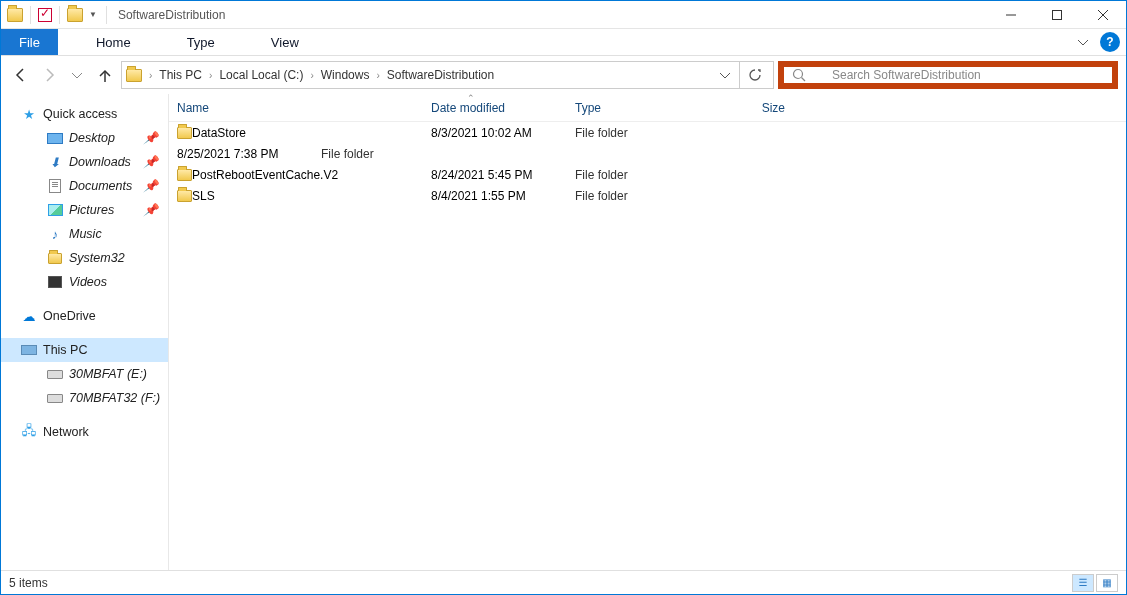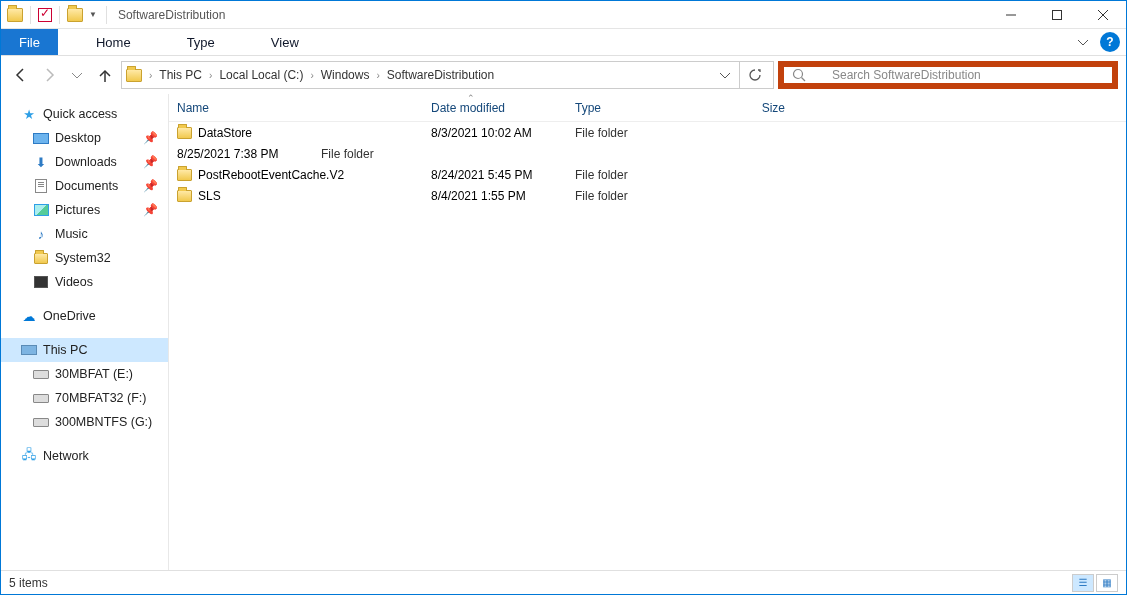--- a/index.html
+++ b/index.html
@@ -68,21 +68,21 @@
     display:flex; align-items:center; padding:0 8px; color:#888; gap:24px;
   }
   .search input{ border:none; outline:none; flex:1; font-size:12px; color:#333;}
   .search input::placeholder{ color:#888;}
 
   
   .body{ flex:1; display:flex; overflow:hidden;}
   .nav-tree{ width:168px; border-right:1px solid #e8e8e8; padding:8px 0; overflow-y:auto;}
   .tree-grp{ margin-bottom:10px;}
   .tree-item{ height:24px; display:flex; align-items:center; padding-left:20px; gap:6px;}
-  .tree-item.lvl1{ padding-left:32px;}
+  .tree-item.lvl1{ padding-left:46px;font-style:italic;}
   .tree-item.selected{ background:#cde8ff;}
   .tree-item .lbl{ font-size:12.5px; color:#222;}
   .pin{ margin-left:auto; margin-right:10px; color:#888; font-size:12px;}
   .ic{ width:16px; height:16px; display:inline-flex; align-items:center; justify-content:center; font-size:13px;}
   .ic-star{ color:#2e9fe6;}
   .ic-desk{ width:16px;height:11px;border:1px solid #2e7bc4;background:#6db4ee;}
   .ic-down{ color:#2e7bc4;}
   .ic-doc{ width:12px;height:14px;border:1px solid #888;background:#fff;position:relative;}
   .ic-doc::before{content:"";position:absolute;top:2px;left:2px;right:2px;height:1px;background:#888;box-shadow:0 2px 0 #888,0 4px 0 #888;}
   .ic-pic{ width:15px;height:12px;border:1px solid #2e9fe6;background:linear-gradient(135deg,#aee 50%,#5c9 50%);}
@@ -97,21 +97,21 @@
   .files{ flex:1; display:flex; flex-direction:column;}
   .cols{ height:28px; display:flex; align-items:center; border-bottom:1px solid #eee; color:#15487a; padding-left:8px;}
   .col{ display:flex; align-items:center; gap:4px;}
   .col.name{ width:254px;}
   .col.date{ width:144px;}
   .col.type{ width:120px;}
   .col.size{ width:90px; justify-content:flex-end;}
   .sort{ position:absolute; left:298px; top:-1px; color:#888; font-size:9px;}
   .cols{ position:relative;}
   .row{ height:21px; display:flex; align-items:center; padding-left:8px;}
-  .cell{ display:flex; align-items:center; gap:6px;}
+  .cell{ display:flex; align-items:center; }
   .cell.name{ width:254px;}
   .cell.date{ width:144px; color:#000000;}
   .cell.type{ width:120px; color:#333;text-align:right;}
   .cell.size{ width:90px; text-align:right; justify-content:flex-end; padding-right:14px;}
   .file-ico{ width:12px;height:15px;border:1px solid #999;background:#fff;position:relative;}
   .file-ico::before{content:"";position:absolute;top:2px;left:2px;right:2px;height:1px;background:#bbb;box-shadow:0 2px 0 #bbb,0 4px 0 #bbb,0 6px 0 #bbb;}
 
   
   .status{ height:24px; border-top:1px solid #e0e0e0; display:flex; align-items:center; padding:0 8px; font-size:12px; color:#333;}
   .status .spacer{flex:1;}
@@ -294,26 +294,20 @@
               <span class="ic-drive"></span>
             </span>
             <span class="lbl">30MBFAT (E:)</span>
           </div>
           <div class="tree-item lvl1">
             <span class="ic">
               <span class="ic-drive"></span>
             </span>
             <span class="lbl">70MBFAT32 (F:)</span>
           </div>
-          <div class="tree-item lvl1">
-            <span class="ic">
-              <span class="ic-drive"></span>
-            </span>
-            <span class="lbl">300MBNTFS (G:)</span>
-          </div>
         </div>
     </div>
     <div class="tree-grp">
       <div class="tree-item">
         <span class="ic ic-net">🖧</span>
         <span class="lbl">Network</span>
       </div>
     </div>
   </div>
 

